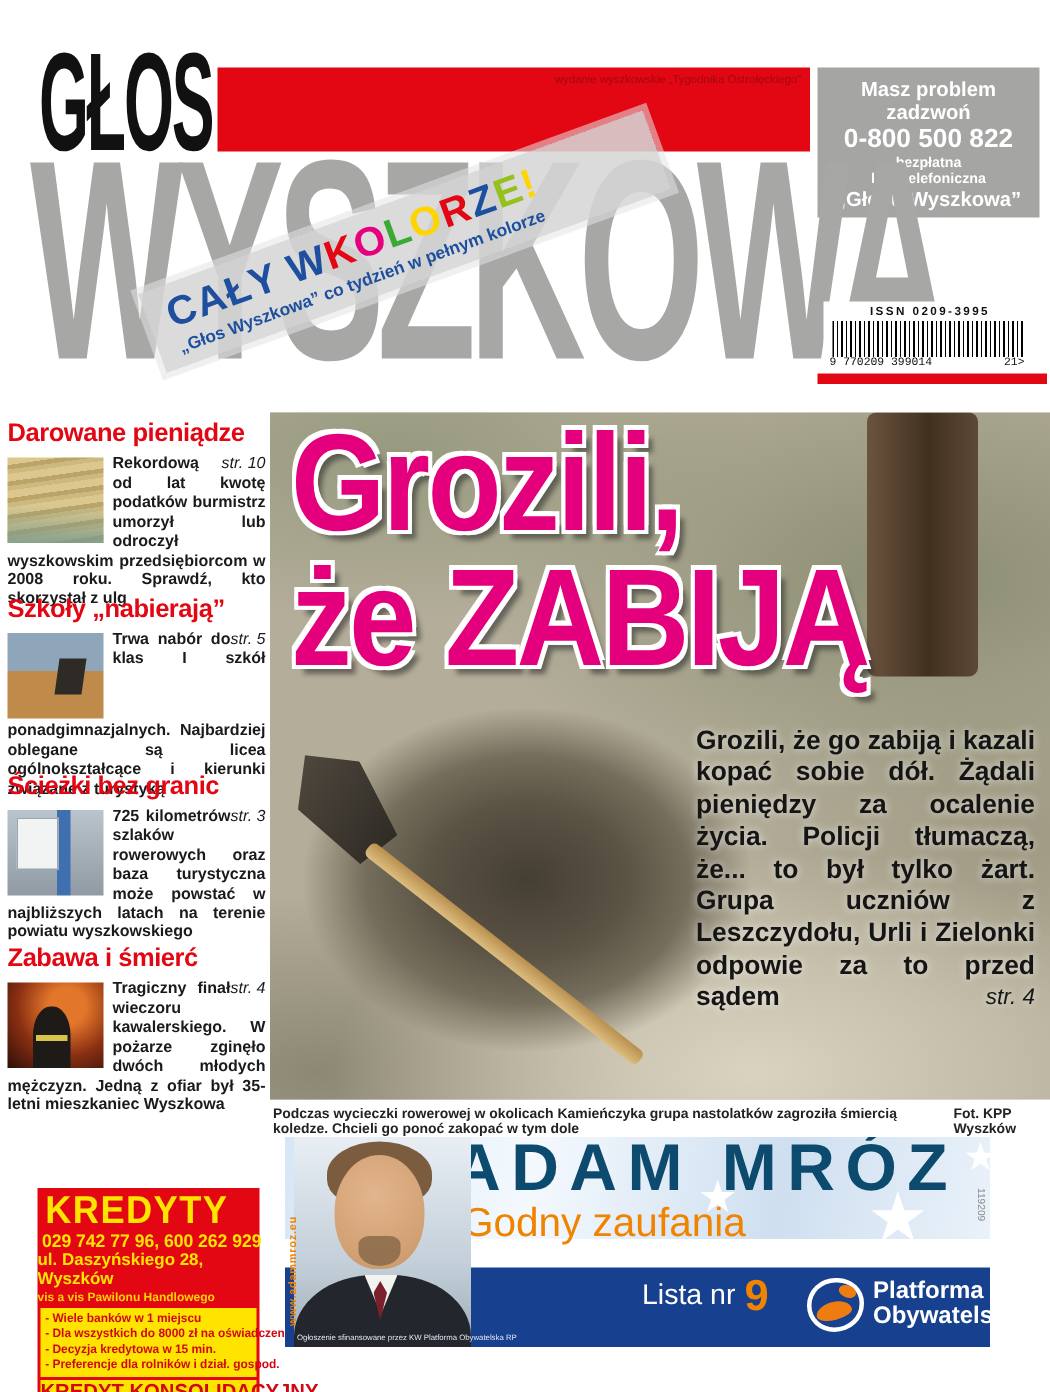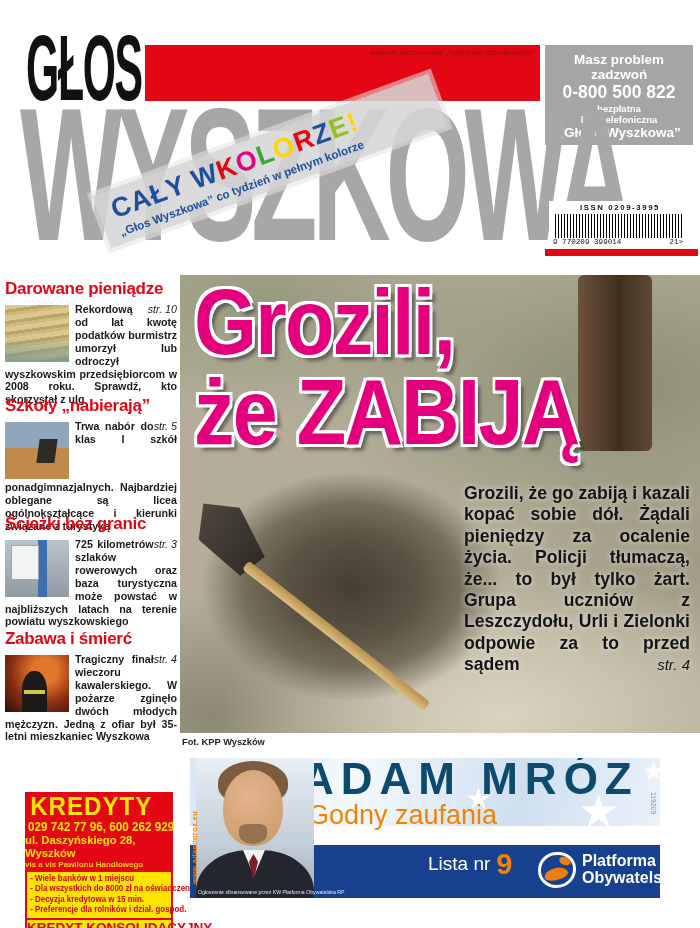--- a/index.html
+++ b/index.html
@@ -227,20 +227,21 @@
       <div class="hl1">Grozili,</div>
       <div class="hl2">że ZABIJĄ</div>
     </div>
     <div class="abs summary">
       <span>Grozili, że go zabiją i kazali kopać sobie dół. Żądali pieniędzy za ocalenie życia. Policji tłumaczą, że... to był tylko żart. Grupa uczniów z Leszczydołu, Urli i Zielonki odpowie za to przed sądem</span>
       <span class="page-ref">str. 4</span>
     </div>
   </div>
 
   <div class="abs caption-row">
+    <span>Podczas wycieczki rowerowej w okolicach Kamieńczyka grupa nastolatków zagroziła śmiercią koledze. Chcieli go ponoć zakopać w tym dole</span>
     <span>Fot. KPP Wyszków</span>
   </div>
 
   <div class="abs kredyty">
     <div class="k-title">KREDYTY</div>
     <div class="k-phone">029 742 77 96, 600 262 929</div>
     <div class="k-addr">ul. Daszyńskiego 28, Wyszków</div>
     <div class="k-addr2">vis a vis Pawilonu Handlowego</div>
     <div class="k-bullets">
       <div>- Wiele banków w 1 miejscu</div>

